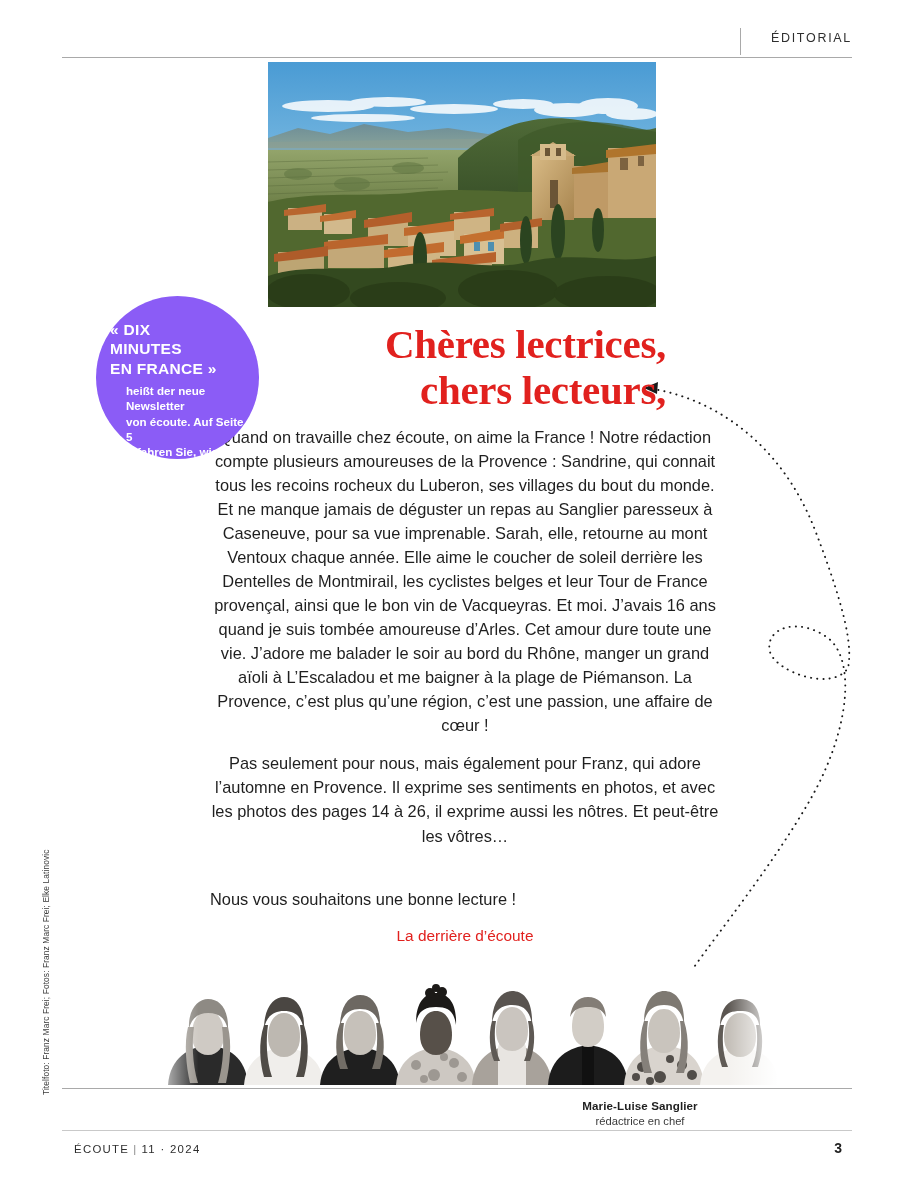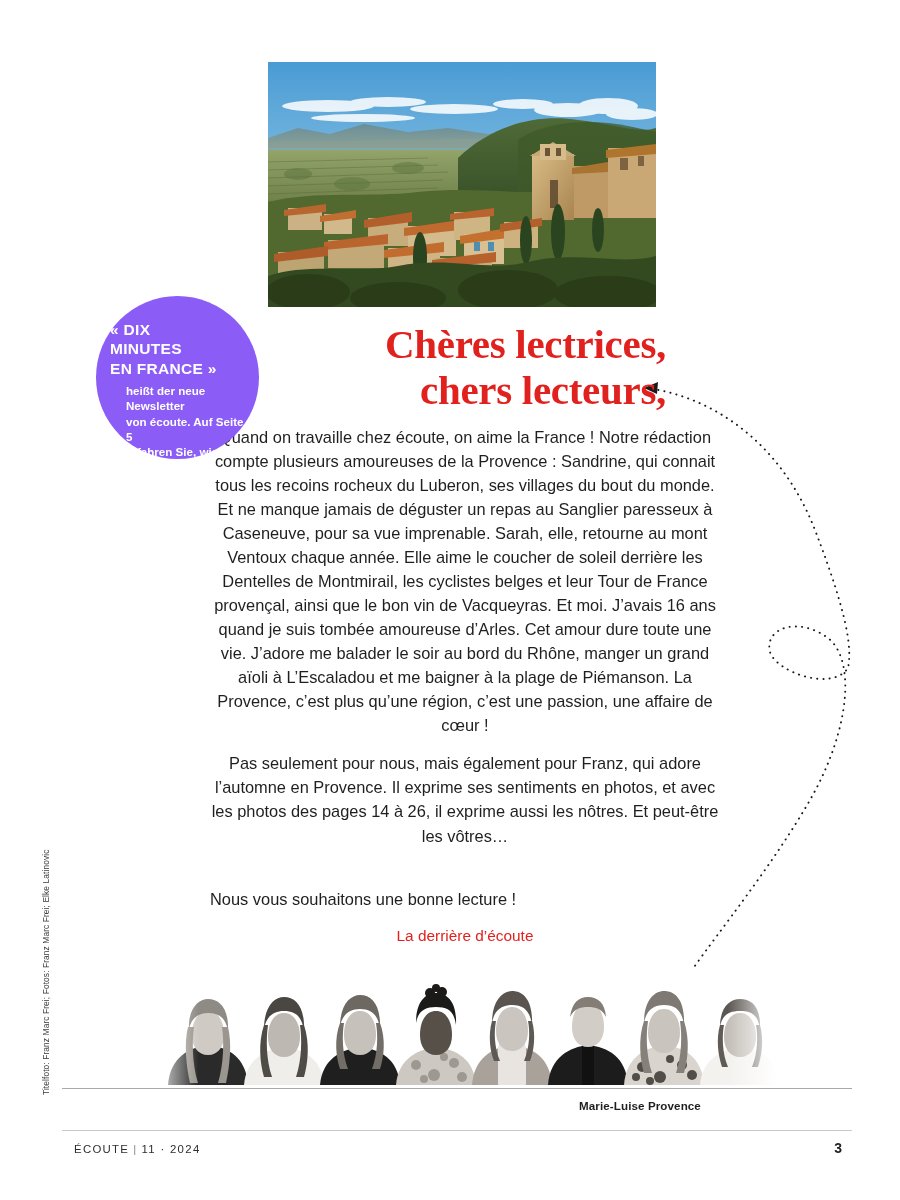--- a/index.html
+++ b/index.html
@@ -242,20 +242,25 @@
     letter-spacing: 0.1px;
     white-space: nowrap;
     text-align: left;
   }
 </style>
 </head>
 <body>
 
 <div class="page">
 
+  <div class="header">
+    <div class="header-divider"></div>
+    <div class="header-label">ÉDITORIAL</div>
+    <div class="header-rule"></div>
+  </div>
 
   <div class="hero">
     <svg viewBox="0 0 388 245" preserveAspectRatio="none">
       <defs>
         <linearGradient id="sky" x1="0" y1="0" x2="0" y2="1">
           <stop offset="0%" stop-color="#4a9bd4"></stop>
           <stop offset="55%" stop-color="#86c1e4"></stop>
           <stop offset="100%" stop-color="#bcdcee"></stop>
         </linearGradient>
         <linearGradient id="farhills" x1="0" y1="0" x2="0" y2="1">
@@ -494,21 +499,22 @@
         <path d="M572,60 C568,74 570,90 574,102 L580,102 C574,88 574,70 576,60 Z" fill="#605b56"></path>
         <path d="M612,60 C616,74 614,90 610,102 L604,102 C610,88 610,70 608,60 Z" fill="#605b56"></path>
       </g>
 
       <rect x="0" y="0" width="630" height="120" fill="url(#fade)"></rect>
     </svg>
   </div>
 
   <div class="bottom-rule"></div>
   <div class="caption">
-    <div class="caption-name">Marie-Luise Provence</div>
+    <div class="caption-name">Marie-Luise Sanglier</div>
+    <div class="caption-role">rédactrice en chef</div>
   </div>
 
   <div class="footer-rule"></div>
   <div class="footer-left">
     <span>ÉCOUTE</span><span class="footer-sep">|</span><span>11 · 2024</span>
   </div>
   <div class="footer-page">3</div>
 
   <div class="credit">Titelfoto: Franz Marc Frei; Fotos: Franz Marc Frei; Elke Latinovic</div>
 

